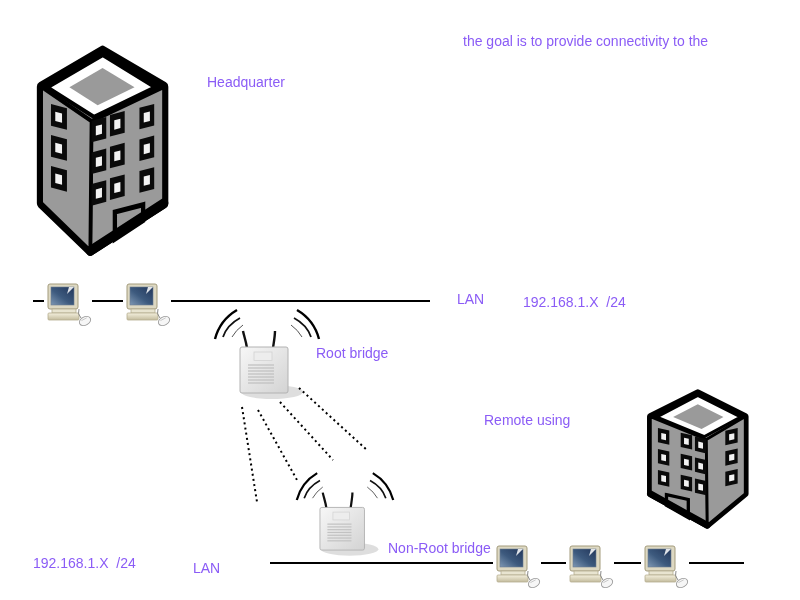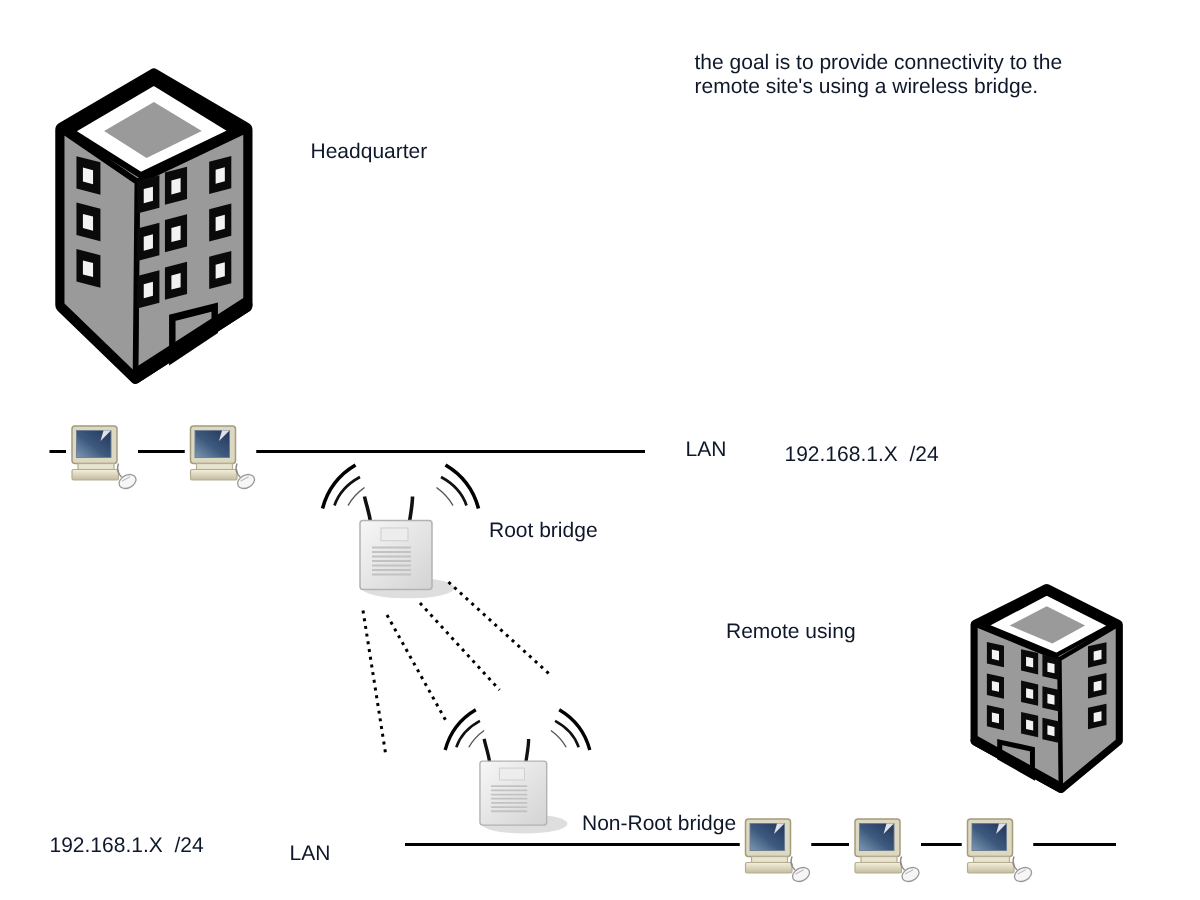--- a/index.html
+++ b/index.html
@@ -1,20 +1,20 @@
 <!DOCTYPE html>
 <html><head>
 <meta charset="utf-8">
 <style>
   html,body{margin:0;padding:0;background:#fff;}
   #canvas{
     position:relative;width:800px;height:600px;background:#ffffff;
     font-family:"Liberation Sans", sans-serif;color:#000;overflow:hidden;
   }
-  .lbl{position:absolute;font-size:14px;line-height:16px;white-space:pre;color:#0f172a;}
+  .lbl{position:absolute;font-size:14px;line-height:16px;white-space:pre;color:#8b5cf6;}
   .abs{position:absolute;}
   .mirror svg{transform:scaleX(-1);}
   svg{display:block;}
 </style>
 </head>
 <body>
 
 <div id="canvas">
 
   <svg width="0" height="0" style="position:absolute" aria-hidden="true">
@@ -172,31 +172,30 @@
     <svg width="48" height="44" viewBox="0 0 48 44">
         <use href="#pc-icon"></use>
       </svg>
   </div>
   <div class="abs" style="left:641px;top:545px;z-index:3">
     <svg width="48" height="44" viewBox="0 0 48 44">
         <use href="#pc-icon"></use>
       </svg>
   </div>
 
-  <div class="lbl" style="left:207px;top:92px;z-index:4">Headquarter</div>
+  <div class="lbl" style="left:207px;top:74px;z-index:4">Headquarter</div>
 
   <div class="abs" style="left:463px;top:33px;z-index:4">
     <div class="lbl" style="position:static">the goal is to provide connectivity to the</div>
-    <div class="lbl" style="position:static">remote site's using a wireless bridge.</div>
   </div>
 
   <div class="lbl" style="left:457px;top:291px;z-index:4">LAN</div>
   <div class="lbl" style="left:523px;top:294px;z-index:4">192.168.1.X  /24</div>
 
-  <div class="lbl" style="left:326px;top:345px;z-index:4">Root bridge</div>
+  <div class="lbl" style="left:316px;top:345px;z-index:4">Root bridge</div>
 
   <div class="lbl" style="left:484px;top:412px;z-index:4">Remote using</div>
 
   <div class="lbl" style="left:388px;top:540px;z-index:4">Non-Root bridge</div>
 
   <div class="lbl" style="left:33px;top:555px;z-index:4">192.168.1.X  /24</div>
   <div class="lbl" style="left:193px;top:560px;z-index:4">LAN</div>
 
 </div>
 

